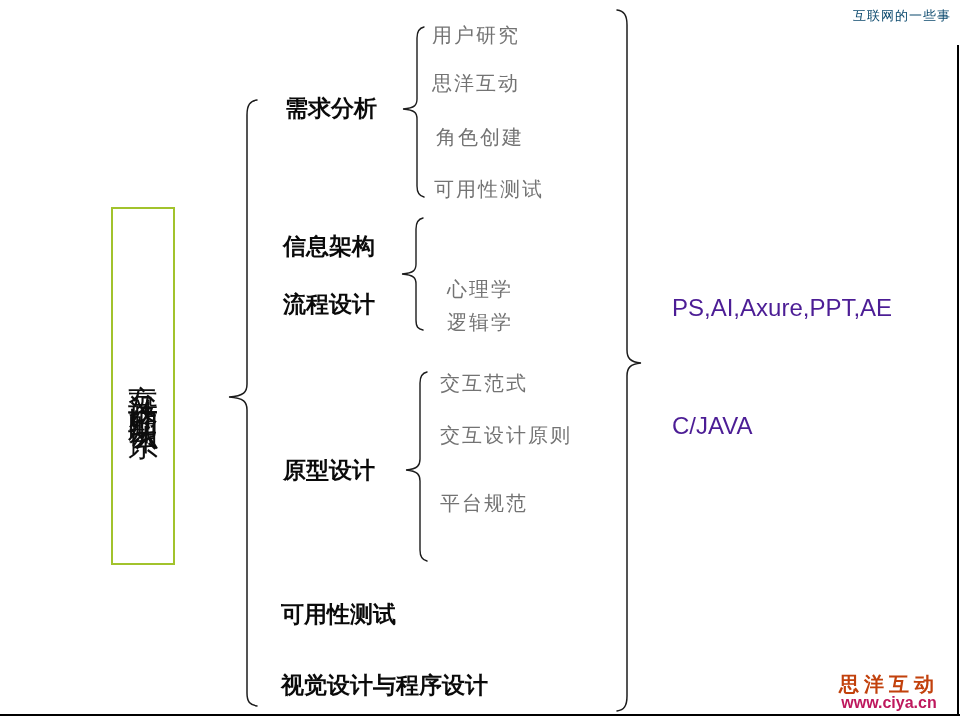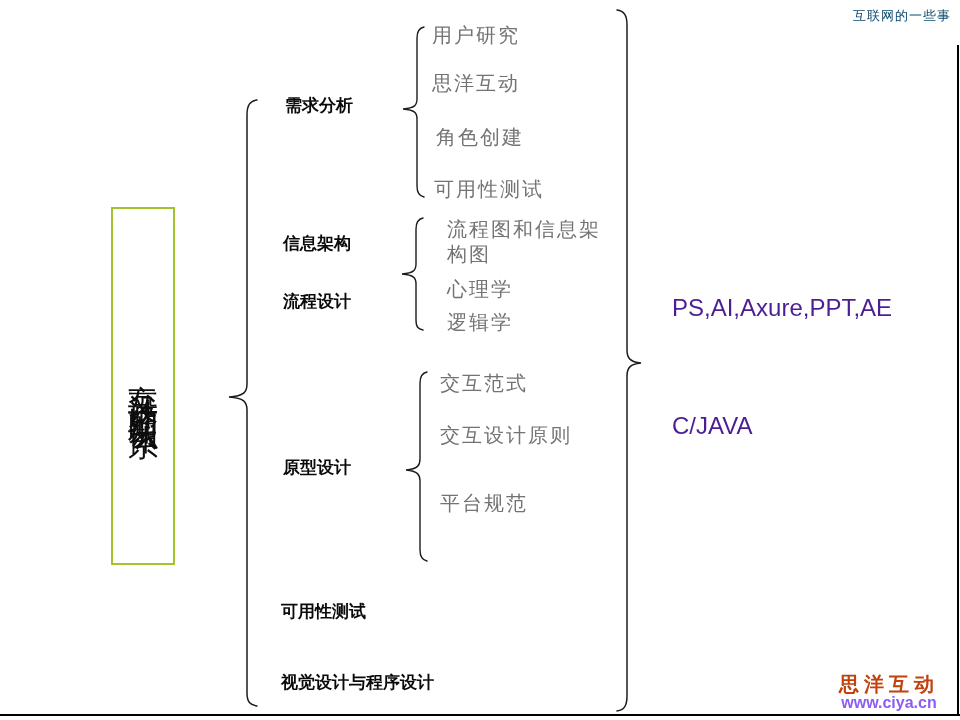--- a/index.html
+++ b/index.html
@@ -25,21 +25,21 @@
     writing-mode: vertical-rl;
     text-orientation: upright;
     font-family: "DejaVu Serif", serif;
     font-size: 30px; letter-spacing: 5px;
     color: #0d0d0d; line-height: 1;
   }
 
   
   .node {
     font-family: "DejaVu Sans", sans-serif;
-    font-weight: bold; font-size: 17px;
+    font-weight: bold; font-size: 23px;
     color: #0a0a0a; line-height: 1;
   }
 
   
   .leaf {
     font-family: "DejaVu Serif", serif;
     font-size: 20px; letter-spacing: 2px;
     color: #737373; line-height: 25px;
   }
   .leaf.wrap { white-space: normal; width: 164px; }
@@ -60,21 +60,21 @@
   .logo .name {
     font-family: "DejaVu Sans", sans-serif;
     font-weight: bold; font-size: 20px; letter-spacing: 5px;
     color: #c2410c; line-height: 19px;
     text-shadow: -1px -1px 0 #fff, 1px -1px 0 #fff, -1px 1px 0 #fff, 1px 1px 0 #fff,
                  0 -1px 0 #fff, 0 1px 0 #fff, -1px 0 0 #fff, 1px 0 0 #fff;
   }
   .logo .url {
     font-family: "Liberation Sans", sans-serif;
     font-weight: bold; font-size: 16px;
-    color: #8b5cf6; line-height: 17px;
+    color: #be185d; line-height: 17px;
     text-shadow: -1px -1px 0 #fff, 1px -1px 0 #fff, -1px 1px 0 #fff, 1px 1px 0 #fff,
                  0 -1px 0 #fff, 0 1px 0 #fff, -1px 0 0 #fff, 1px 0 0 #fff;
   }
 
   .edge-bottom { position: absolute; left: 0; top: 714px; width: 960px; height: 2px; background: #000; }
   .edge-right  { position: absolute; left: 957px; top: 45px; width: 2px; height: 671px; background: #000; }
 </style>
 </head>
 <body>
 
@@ -97,21 +97,20 @@
   <span class="abs node" style="left:283px; top:293px">流程设计</span>
   <span class="abs node" style="left:283px; top:459px">原型设计</span>
   <span class="abs node" style="left:281px; top:603px">可用性测试</span>
   <span class="abs node" style="left:281px; top:674px">视觉设计与程序设计</span>
 
   <span class="abs leaf" style="left:432px; top:23px">用户研究</span>
   <span class="abs leaf" style="left:432px; top:71px">思洋互动</span>
   <span class="abs leaf" style="left:436px; top:125px">角色创建</span>
   <span class="abs leaf" style="left:434px; top:177px">可用性测试</span>
 
-  <span class="abs leaf wrap" style="left:447px; top:217px">流程图和信息架构图</span>
   <span class="abs leaf" style="left:447px; top:277px">心理学</span>
   <span class="abs leaf" style="left:447px; top:310px">逻辑学</span>
 
   <span class="abs leaf" style="left:440px; top:371px">交互范式</span>
   <span class="abs leaf" style="left:440px; top:423px">交互设计原则</span>
   <span class="abs leaf" style="left:440px; top:491px">平台规范</span>
 
   <span class="abs tech" style="left:672px; top:296px">PS,AI,Axure,PPT,AE</span>
   <span class="abs tech" style="left:672px; top:414px">C/JAVA</span>
 

